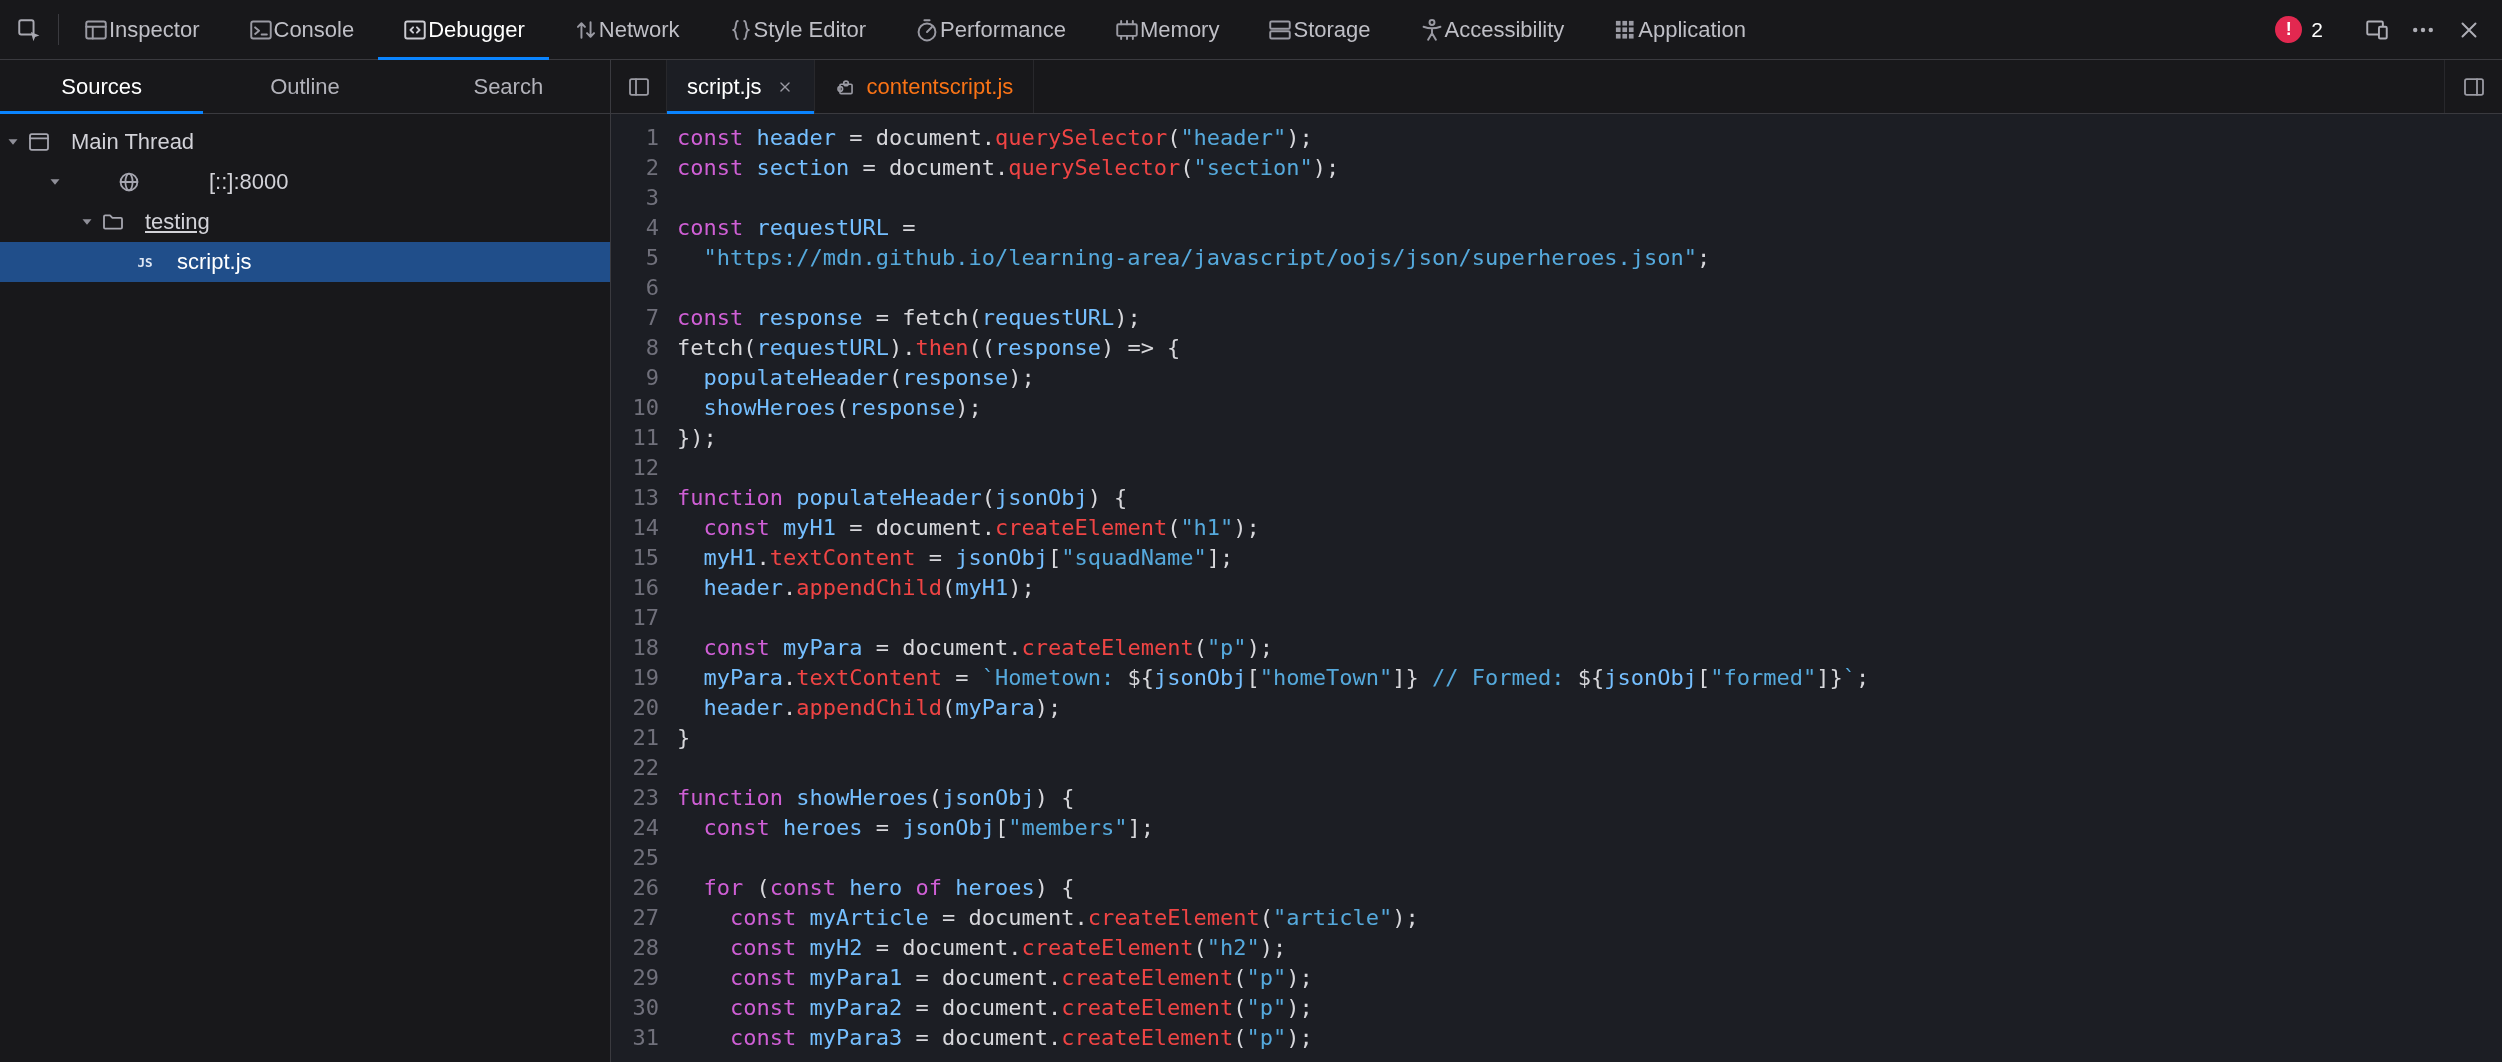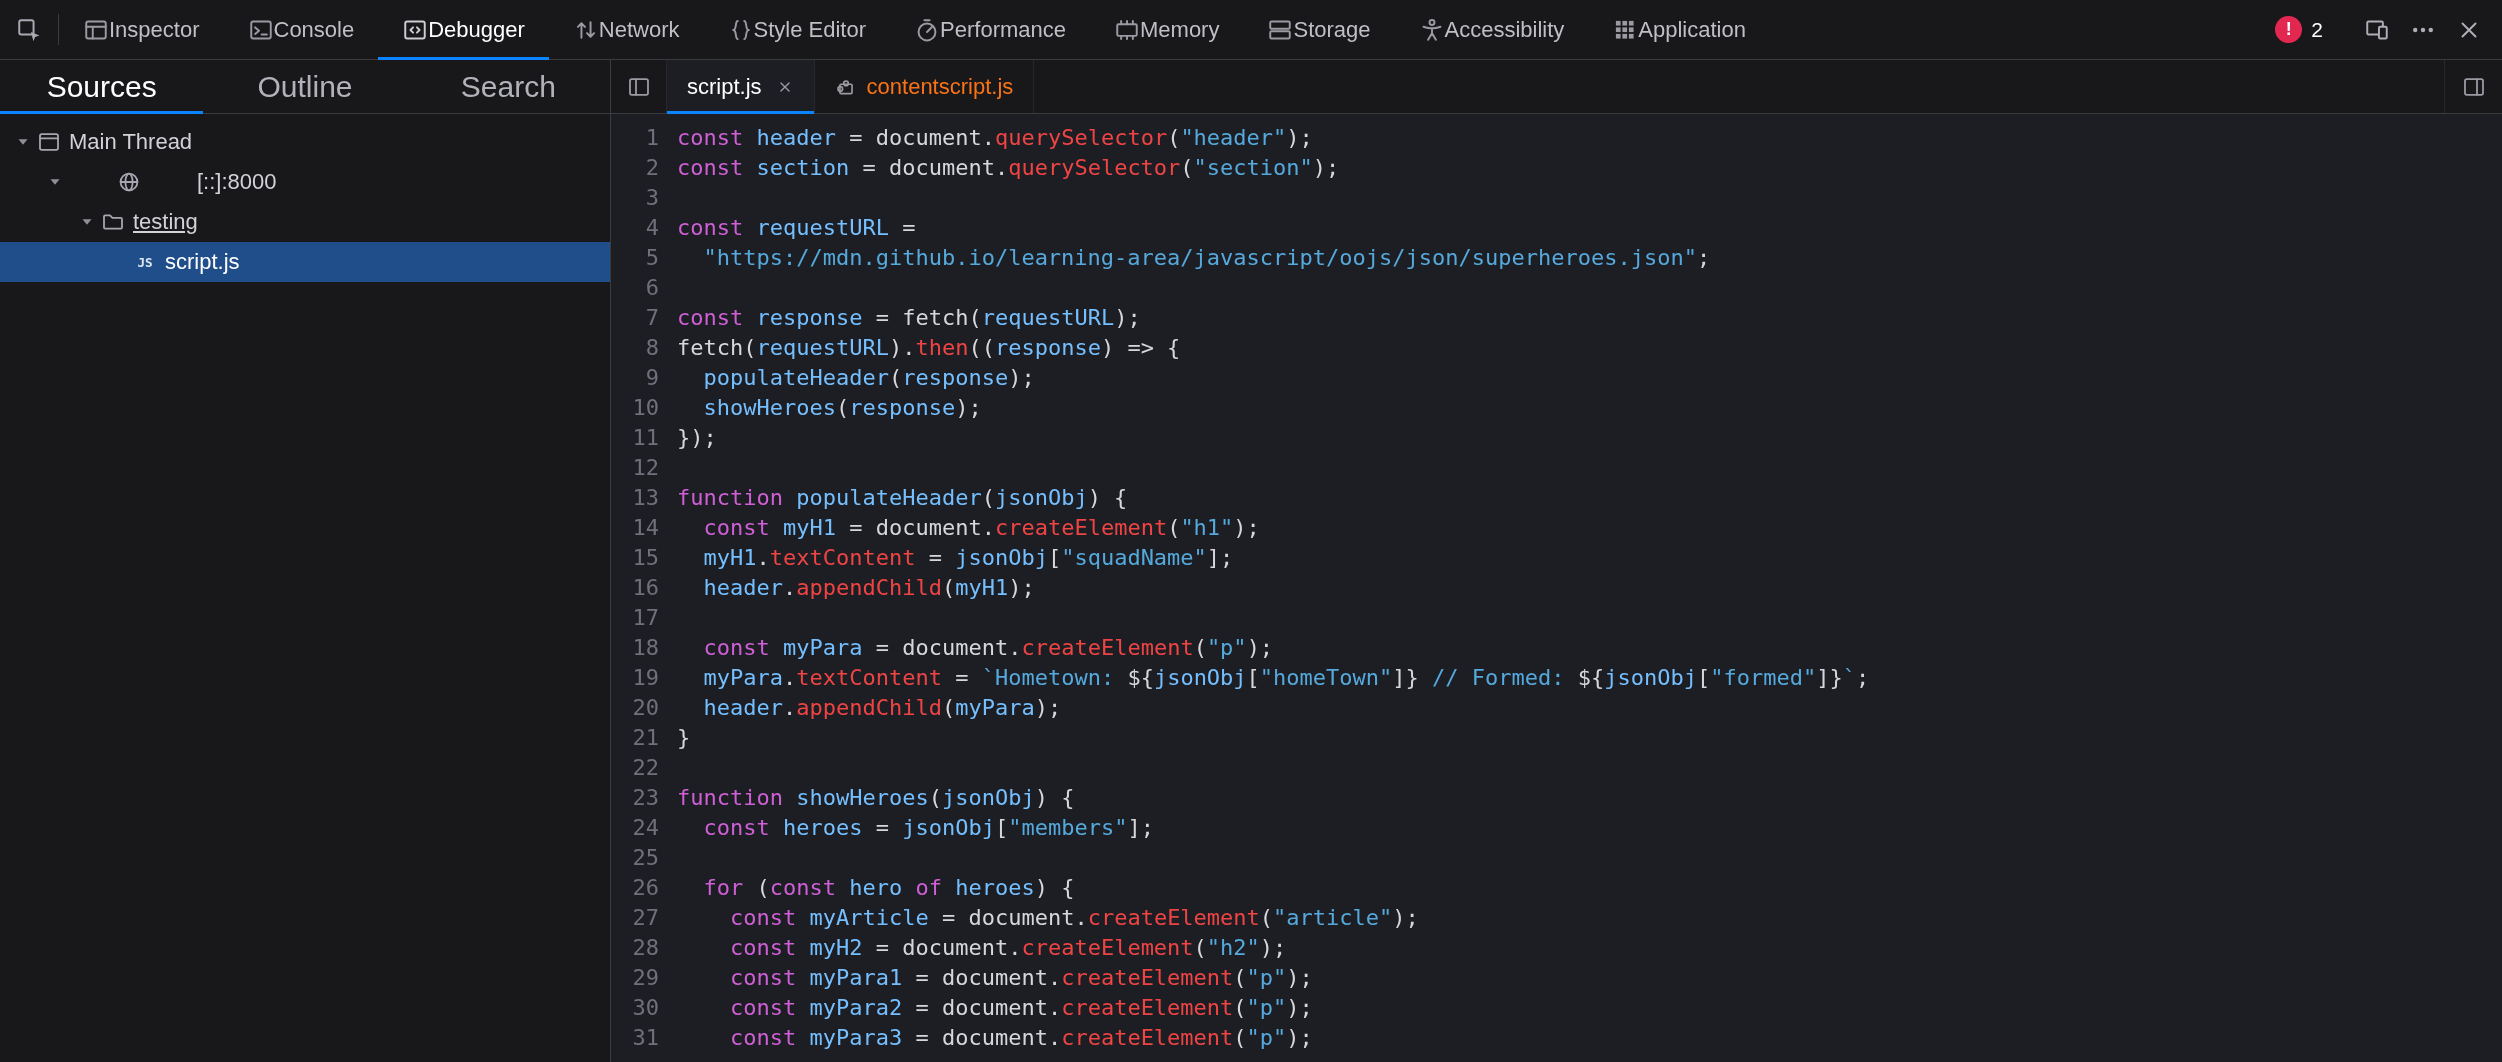--- a/index.html
+++ b/index.html
@@ -18,42 +18,42 @@
   .tab.active::after{content:"";position:absolute;left:0;right:0;bottom:-1px;height:3px;background:#0a84ff}
   .toolbar-right{margin-left:auto;display:flex;align-items:center;gap:20px;padding:0 20px}
   .errbadge{display:flex;align-items:center;gap:9px;font-size:21px;color:#fff;cursor:default}
   .errdot{width:27px;height:27px;border-radius:50%;background:#e22850;display:flex;align-items:center;justify-content:center;font-weight:bold;font-size:18px;color:#fff}
   .errdot::before{content:"!"}
   .iconbtn{background:none;border:none;color:#aeaeb6;display:flex;align-items:center;justify-content:center;padding:0}
 
   
   .subbar{height:54px;flex:none;display:flex;align-items:stretch;background:#18181b;border-bottom:1px solid #3a3a3f}
   .subbar-left{width:611px;flex:none;display:flex;border-right:1px solid #3a3a3f}
-  .sidetab{flex:1;position:relative;display:flex;align-items:center;justify-content:center;font-size:30px;color:#b2b2ba;cursor:default}
+  .sidetab{flex:1;position:relative;display:flex;align-items:center;justify-content:center;font-size:22px;color:#b2b2ba;cursor:default}
   .sidetab.active{color:#fff}
   .sidetab.active::after{content:"";position:absolute;left:0;right:0;bottom:-1px;height:3px;background:#0a84ff}
   .subbar-right{flex:1;display:flex;align-items:stretch;min-width:0}
   .panebtn{width:56px;flex:none;display:flex;align-items:center;justify-content:center;color:#9a9aa3;background:none;border:none;border-right:1px solid #28282c}
   .srctabs{display:flex;align-items:stretch}
   .srctab{position:relative;display:flex;align-items:center;gap:10px;padding:0 20px;font-size:22px;color:#f97316;border-right:1px solid #28282c;white-space:nowrap;cursor:default}
   .srctab.active{background:#1c1e24;color:#fff}
   .srctab.active::after{content:"";position:absolute;left:0;right:0;bottom:-1px;height:3px;background:#0a84ff}
   .srctab .icn{color:#9a9aa3}
   .srcclose{display:flex;color:#9a9aa3;margin-left:4px;background:none;border:none}
   .sub-spacer{flex:1}
   .collapsebtn{width:58px;flex:none;display:flex;align-items:center;justify-content:center;color:#9a9aa3;background:none;border:none;border-left:1px solid #28282c}
 
   
   .content{flex:1;display:flex;min-height:0}
   .sources{width:611px;flex:none;background:#18181b;border-right:1px solid #3a3a3f;padding-top:8px;font-size:22px;overflow:hidden}
   .trow{height:40px;display:flex;align-items:center;color:#d2d2d8;white-space:nowrap;cursor:default}
   .trow.selected{background:#204e8a;color:#fff}
   .caret{width:22px;flex:none;display:flex;align-items:center;justify-content:center;color:#8f8f99}
   .trow.selected .caret{color:#cfe0f5}
-  .ticon2{width:30px;flex:none;display:flex;align-items:flex-start;justify-content:center;color:#a6a6b0;margin-right:5px}
+  .ticon2{width:30px;flex:none;display:flex;align-items:flex-start;justify-content:center;color:#a6a6b0;margin-right:17px}
   .trow.selected .ticon2{color:#e0e8f5}
 
   .editor{flex:1;background:#1c1e24;padding-top:9px;font-family:"DejaVu Sans Mono",monospace;font-size:22px;line-height:30px;overflow:hidden}
   .crow{display:flex;height:30px;white-space:pre}
   .ln{width:66px;flex:none;text-align:right;padding-right:18px;color:#70707b;user-select:none}
   .lc{white-space:pre;color:#d7d7db}
   .tk-k{color:#cf5fd5}
   .tk-d{color:#75bfff}
   .tk-pr{color:#ef4444}
   .tk-s{color:#55a9dc}
@@ -255,21 +255,21 @@
               <rect x="2.5" y="3.5" width="15" height="13" rx="1.5"></rect>
               <path d="M12.5 3.5 V16.5"></path>
             </svg>
           </span>
       </button>
     </div>
   </div>
 
   <div class="content">
     <aside class="sources" id="tree">
-        <div class="trow" style="padding-left: 12px;">
+        <div class="trow" style="padding-left: 2px;">
           <span class="caret">
             <svg viewBox="0 0 20 20" fill="none" stroke="currentColor" stroke-width="1.5" stroke-linecap="round" stroke-linejoin="round">
               <path d="M5 7 H15 L10 13 Z" fill="currentColor" stroke="none"></path>
             </svg>
           </span>
           <span class="ticon2">
             <svg viewBox="0 0 20 20" fill="none" stroke="currentColor" stroke-width="1.5" stroke-linecap="round" stroke-linejoin="round">
               <rect x="2.5" y="3.5" width="15" height="13" rx="1.5"></rect>
               <path d="M2.5 7 H17.5"></path>
             </svg>

